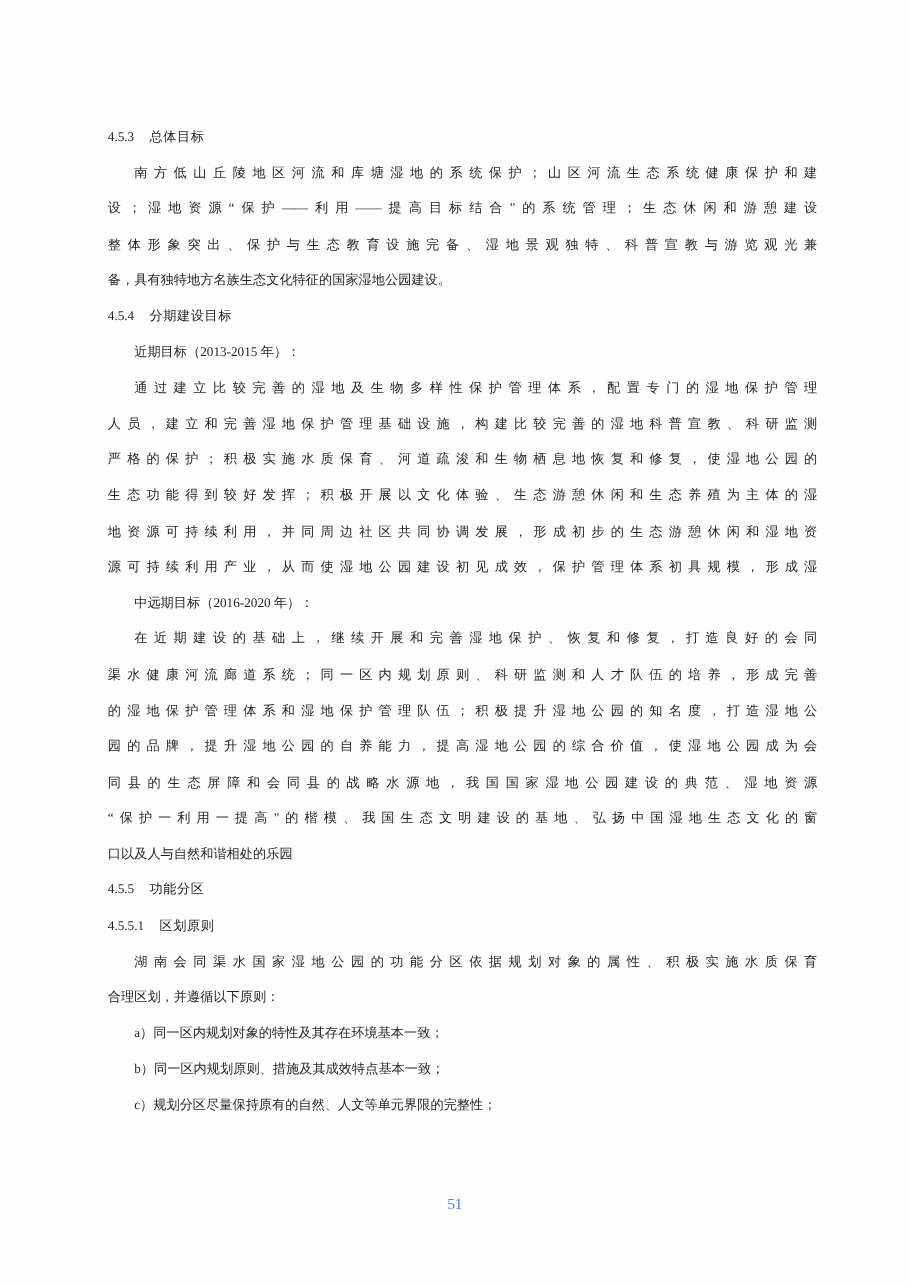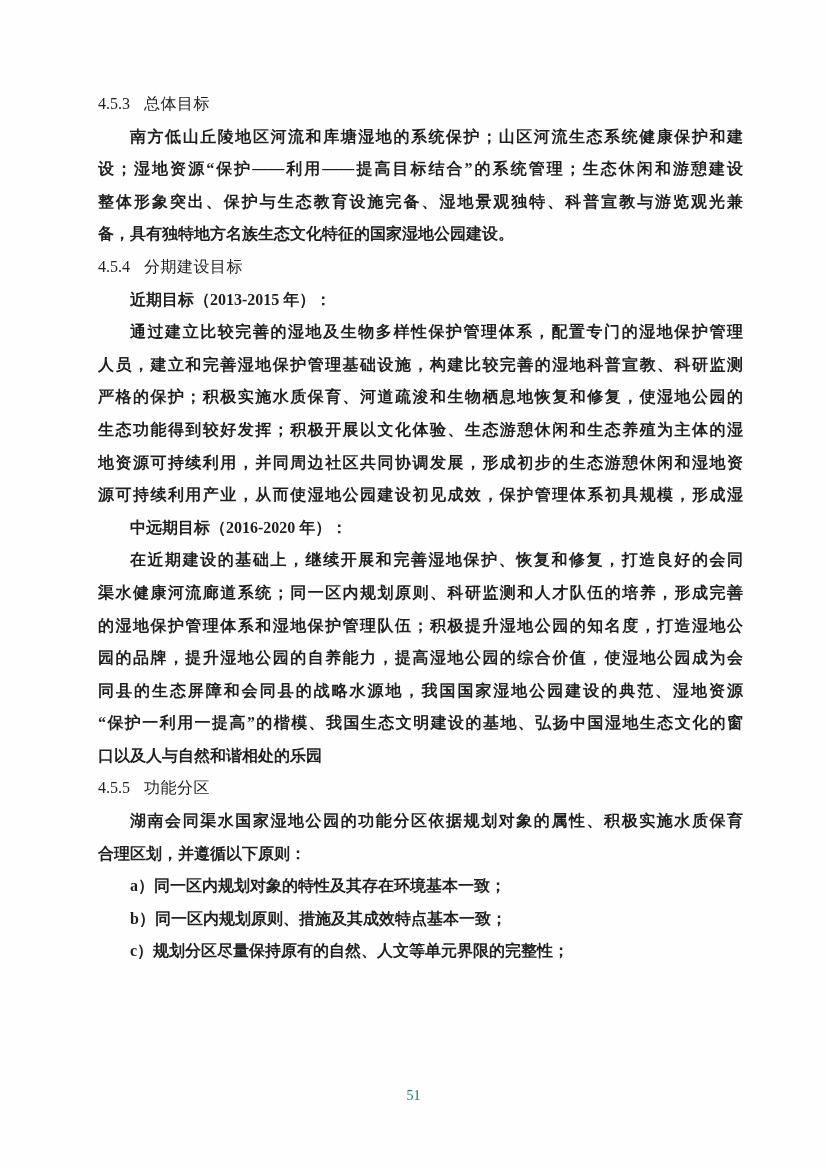--- a/index.html
+++ b/index.html
@@ -13,33 +13,32 @@
     width: 827px;
     height: 1169px;
     background: #fefefe;
     overflow: hidden;
     font-family: "Liberation Serif", "DejaVu Serif", serif;
     color: #1f1f1f;
   }
   .doc-body {
     position: absolute;
     left: 98px;
-    top: 88px;
+    top: 108px;
     width: 645px;
-    font-size: 16px;
+    font-size: 12px;
   }
   .para {
     margin: 0;
     padding: 0;
   }
   .line {
     height: 32.6px;
     line-height: 32.6px;
     overflow: hidden;
-    font-weight: bold;
   }
   
   .line.fill {
     text-align: justify;
     text-align-last: justify;
   }
   
   .line.end {
     text-align: left;
     text-align-last: left;
@@ -58,21 +57,21 @@
   }
   .page-number {
     position: absolute;
     left: 0;
     right: 0;
     top: 1086px;
     height: 20px;
     line-height: 20px;
     text-align: center;
     font-size: 14px;
-    color: #0f766e;
+    color: #3b82f6;
   }
 </style>
 </head>
 <body>
 
 <div class="page">
   <main class="doc-body" id="doc-body">
       <div class="heading line end"><span class="h-num">4.5.3</span><span class="h-title">总体目标</span></div>
       <div class="para">
         <div class="line fill indent">南方低山丘陵地区河流和库塘湿地的系统保护；山区河流生态系统健康保护和建</div>
@@ -98,20 +97,21 @@
       <div class="para">
         <div class="line fill indent">在近期建设的基础上，继续开展和完善湿地保护、恢复和修复，打造良好的会同</div>
         <div class="line fill">渠水健康河流廊道系统；同一区内规划原则、科研监测和人才队伍的培养，形成完善</div>
         <div class="line fill">的湿地保护管理体系和湿地保护管理队伍；积极提升湿地公园的知名度，打造湿地公</div>
         <div class="line fill">园的品牌，提升湿地公园的自养能力，提高湿地公园的综合价值，使湿地公园成为会</div>
         <div class="line fill">同县的生态屏障和会同县的战略水源地，我国国家湿地公园建设的典范、湿地资源</div>
         <div class="line fill">“保护一利用一提高”的楷模、我国生态文明建设的基地、弘扬中国湿地生态文化的窗</div>
         <div class="line end">口以及人与自然和谐相处的乐园</div>
       </div>
       <div class="heading line end"><span class="h-num">4.5.5</span><span class="h-title">功能分区</span></div>
+      <div class="heading line end"><span class="h-num">4.5.5.1</span><span class="h-title">区划原则</span></div>
       <div class="para">
         <div class="line fill indent">湖南会同渠水国家湿地公园的功能分区依据规划对象的属性、积极实施水质保育</div>
         <div class="line end">合理区划，并遵循以下原则：</div>
       </div>
       <div class="line end indent">a）同一区内规划对象的特性及其存在环境基本一致；</div>
       <div class="line end indent">b）同一区内规划原则、措施及其成效特点基本一致；</div>
       <div class="line end indent">c）规划分区尽量保持原有的自然、人文等单元界限的完整性；</div>
     </main>
   <footer class="page-number">51</footer>
 </div>

